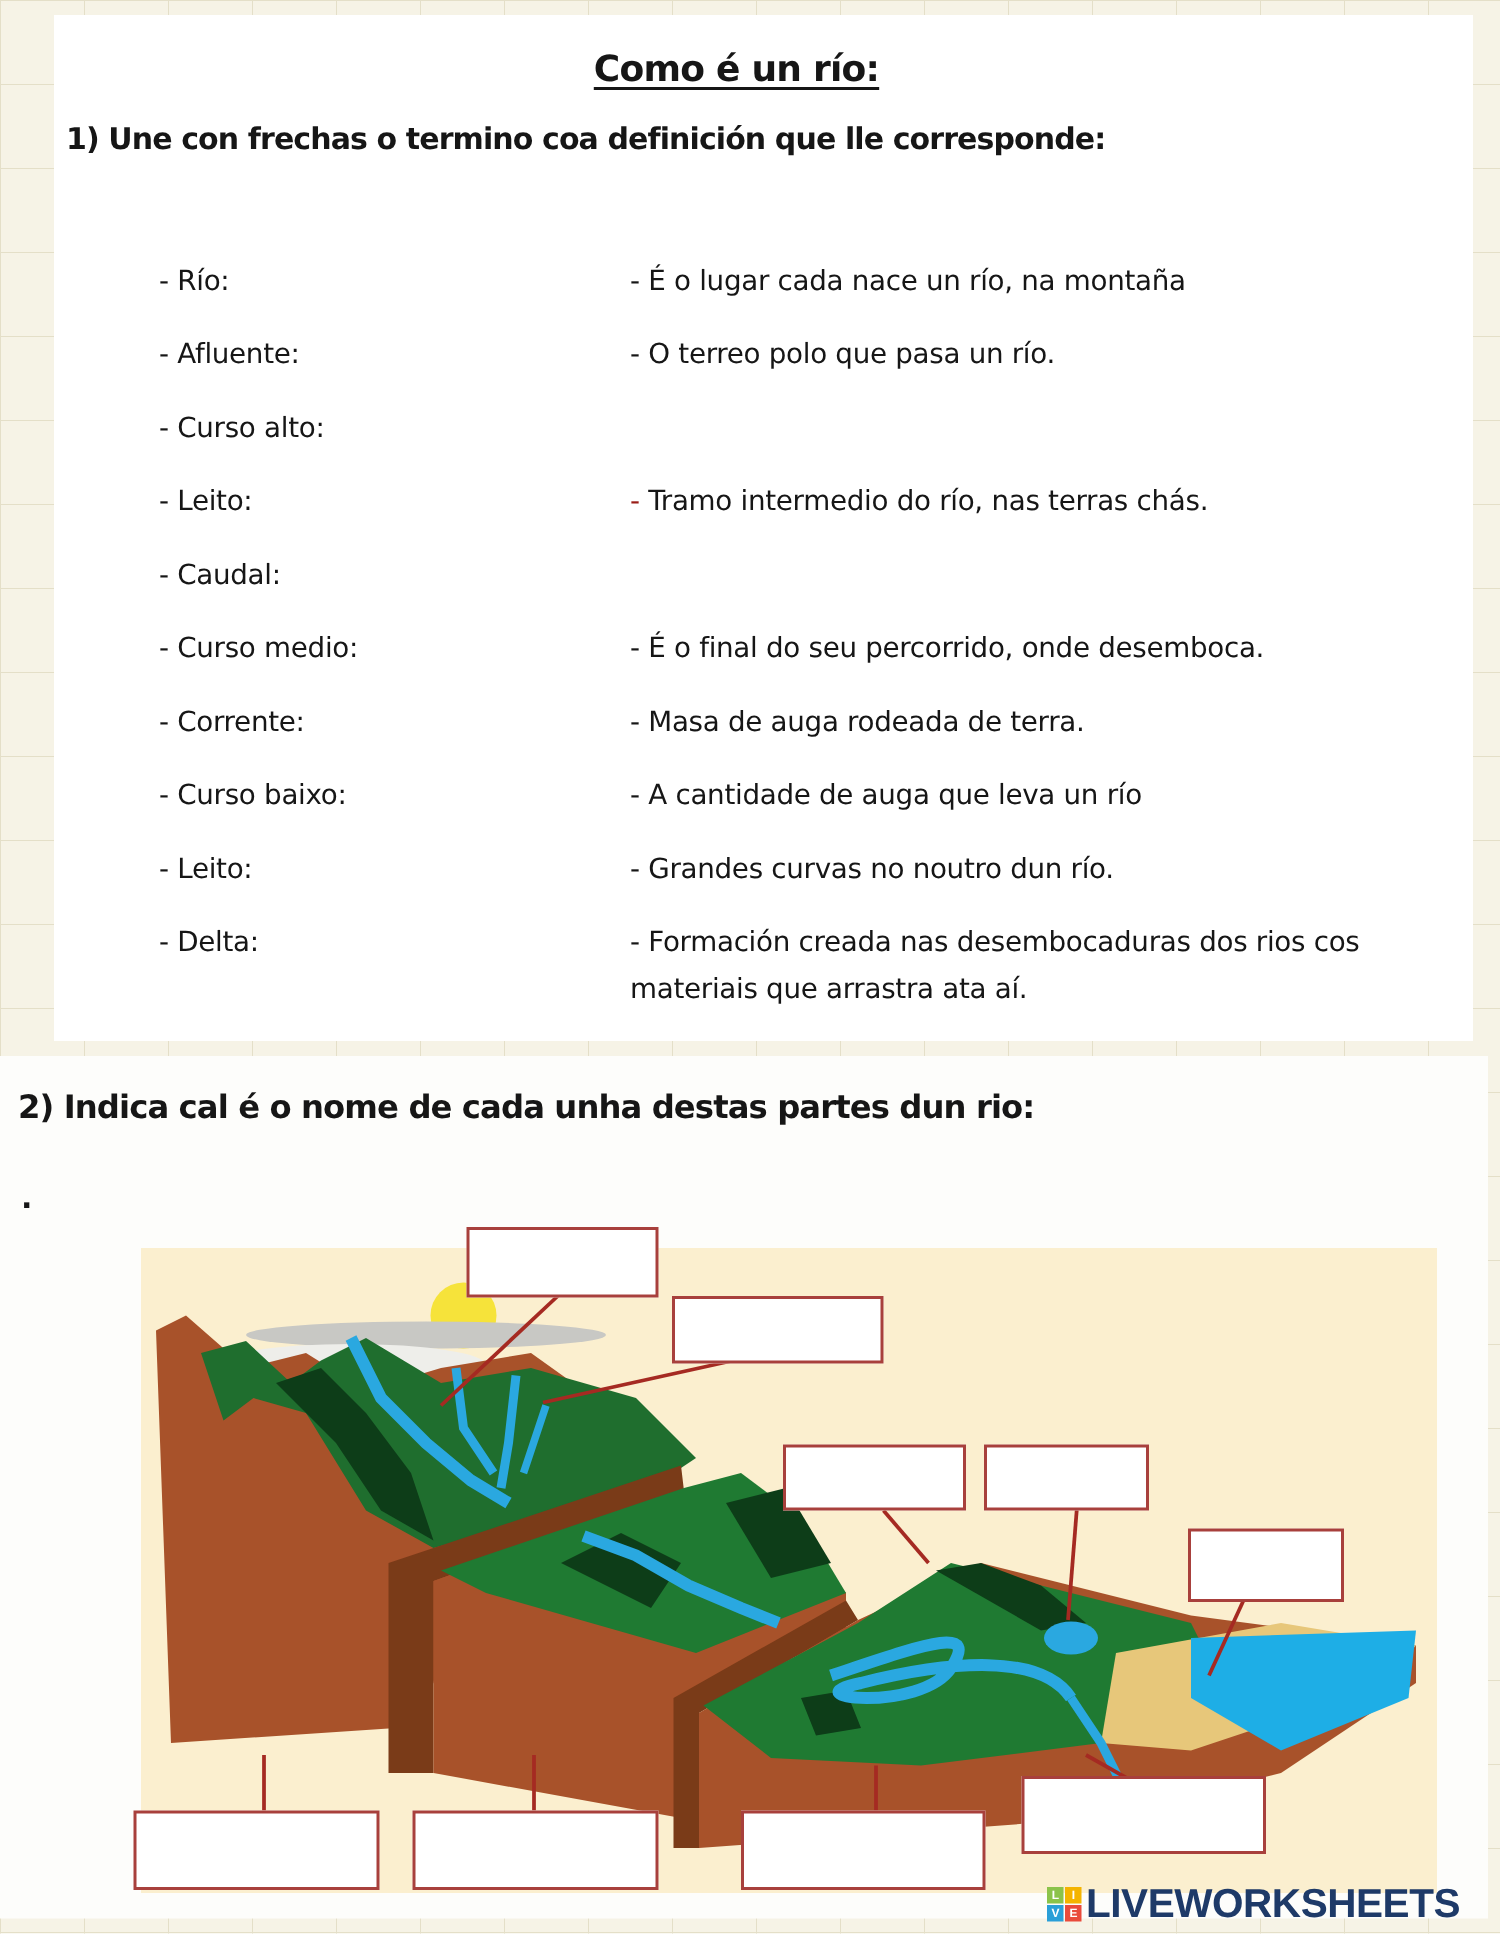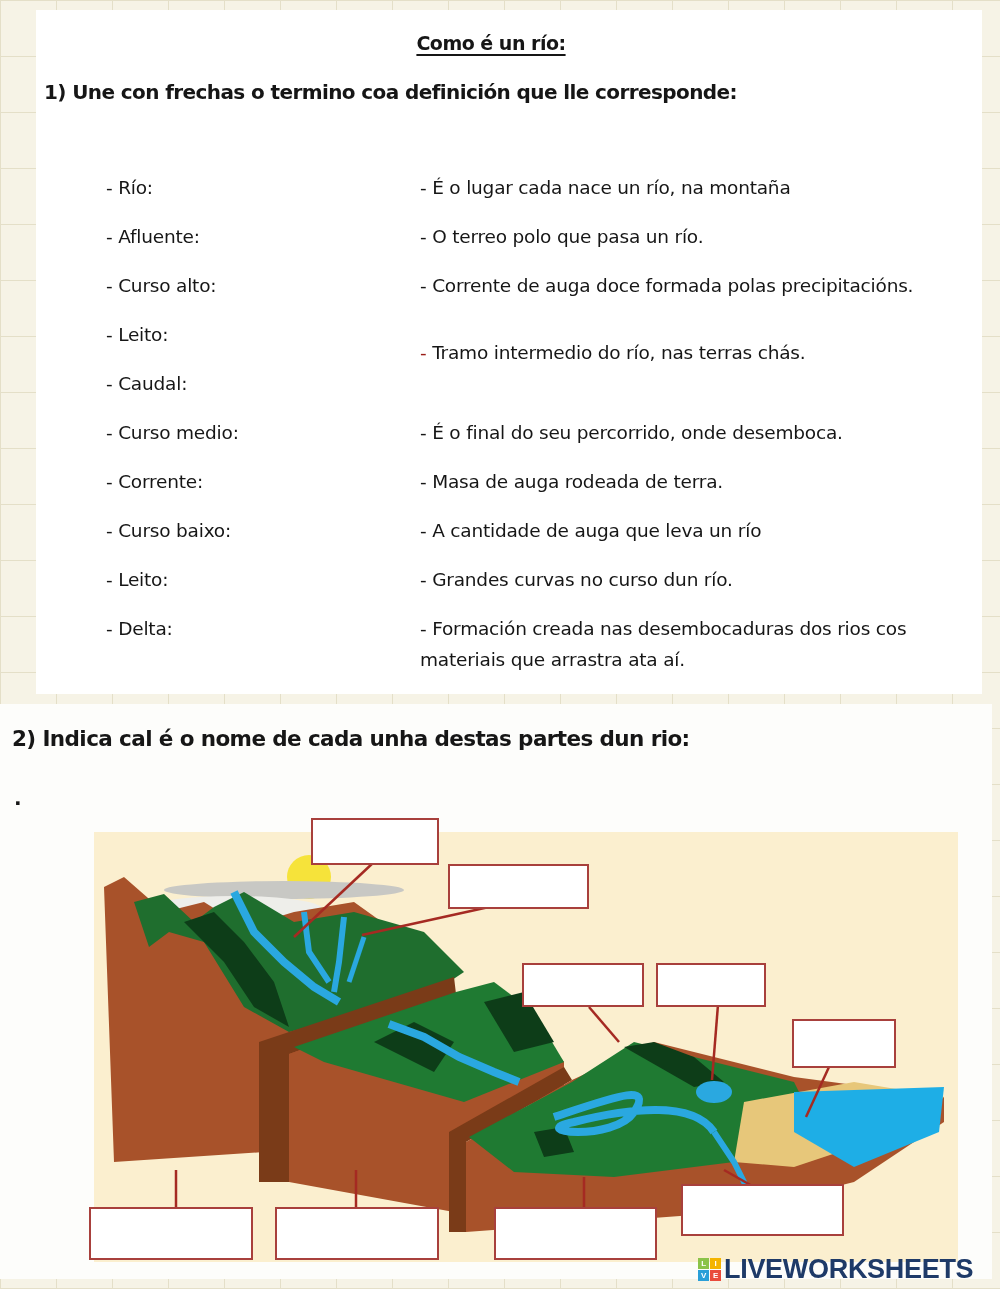--- a/index.html
+++ b/index.html
@@ -12,21 +12,21 @@
     background-size:56px 56px;
     font-family:"DejaVu Sans", "Liberation Sans", sans-serif;
     color:#161616;
   }
   .sheet1 {
     position:absolute; left:36px; top:10px; width:946px; height:684px;
     background:#ffffff;
   }
   .title {
     position:absolute; left:0; right:0; top:22px; text-align:center;
-    font-size:19px; font-weight:bold; letter-spacing:-0.5px;
+    font-size:24px; font-weight:bold; letter-spacing:-0.5px;
   }
   .title span { text-decoration:underline; text-decoration-thickness:2px; text-underline-offset:4px; margin-left:-36px; }
   .q1 {
     position:absolute; left:8px; top:70px; font-size:20px; font-weight:bold; letter-spacing:-0.6px;
   }
   .row { position:absolute; font-size:18.5px; letter-spacing:-0.2px; }
   .term { left:70px; }
   .def { left:384px; width:560px; line-height:31px; }
   .red { color:#9a1d17; }
 
@@ -67,26 +67,25 @@
   <div class="row term" style="top:314px">- Leito:</div>
   <div class="row term" style="top:363px">- Caudal:</div>
   <div class="row term" style="top:412px">- Curso medio:</div>
   <div class="row term" style="top:461px">-  Corrente:</div>
   <div class="row term" style="top:510px">- Curso baixo:</div>
   <div class="row term" style="top:559px">- Leito:</div>
   <div class="row term" style="top:608px">- Delta:</div>
 
   <div class="row def" style="top:162px"><span>- </span><span>É o lugar cada nace un río, na montaña</span></div>
   <div class="row def" style="top:211px"><span>- </span><span>O terreo polo que pasa un río.</span></div>
-  <div class="row def" style="top:260px; width:570px"><span>- </span><span>Corrente de auga doce formada polas precipitacións.</span></div>
-  <div class="row def" style="top:327px"><span class="red">- </span><span>Tramo intermedio do río, nas terras chás.</span></div>
+  <div class="row def" style="top:309px"><span class="red">- </span><span>Tramo intermedio do río, nas terras chás.</span></div>
   <div class="row def" style="top:407px"><span>- </span><span>É o final do seu percorrido, onde desemboca.</span></div>
   <div class="row def" style="top:456px"><span>- </span><span>Masa de auga rodeada de terra.</span></div>
   <div class="row def" style="top:505px"><span>- </span><span>A cantidade de auga que leva un río</span></div>
-  <div class="row def" style="top:554px"><span>- </span><span>Grandes curvas no curso dun río.</span></div>
+  <div class="row def" style="top:554px"><span>- </span><span>Grandes curvas no noutro dun río.</span></div>
   <div class="row def" style="top:603px; width:530px; padding-left:0"><span>- </span><span>Formación creada nas desembocaduras dos rios cos materiais que arrastra ata aí.</span></div>
 </div>
 
 <div class="sheet2">
   <div class="q2">2) Indica cal é o nome de cada unha destas partes dun rio:</div>
   <div class="dot">.</div>
 </div>
 
 <svg class="diagram" viewBox="0 0 864 430" width="864" height="430">
   <rect x="0" y="0" width="864" height="430" fill="#fbefcf"></rect>

